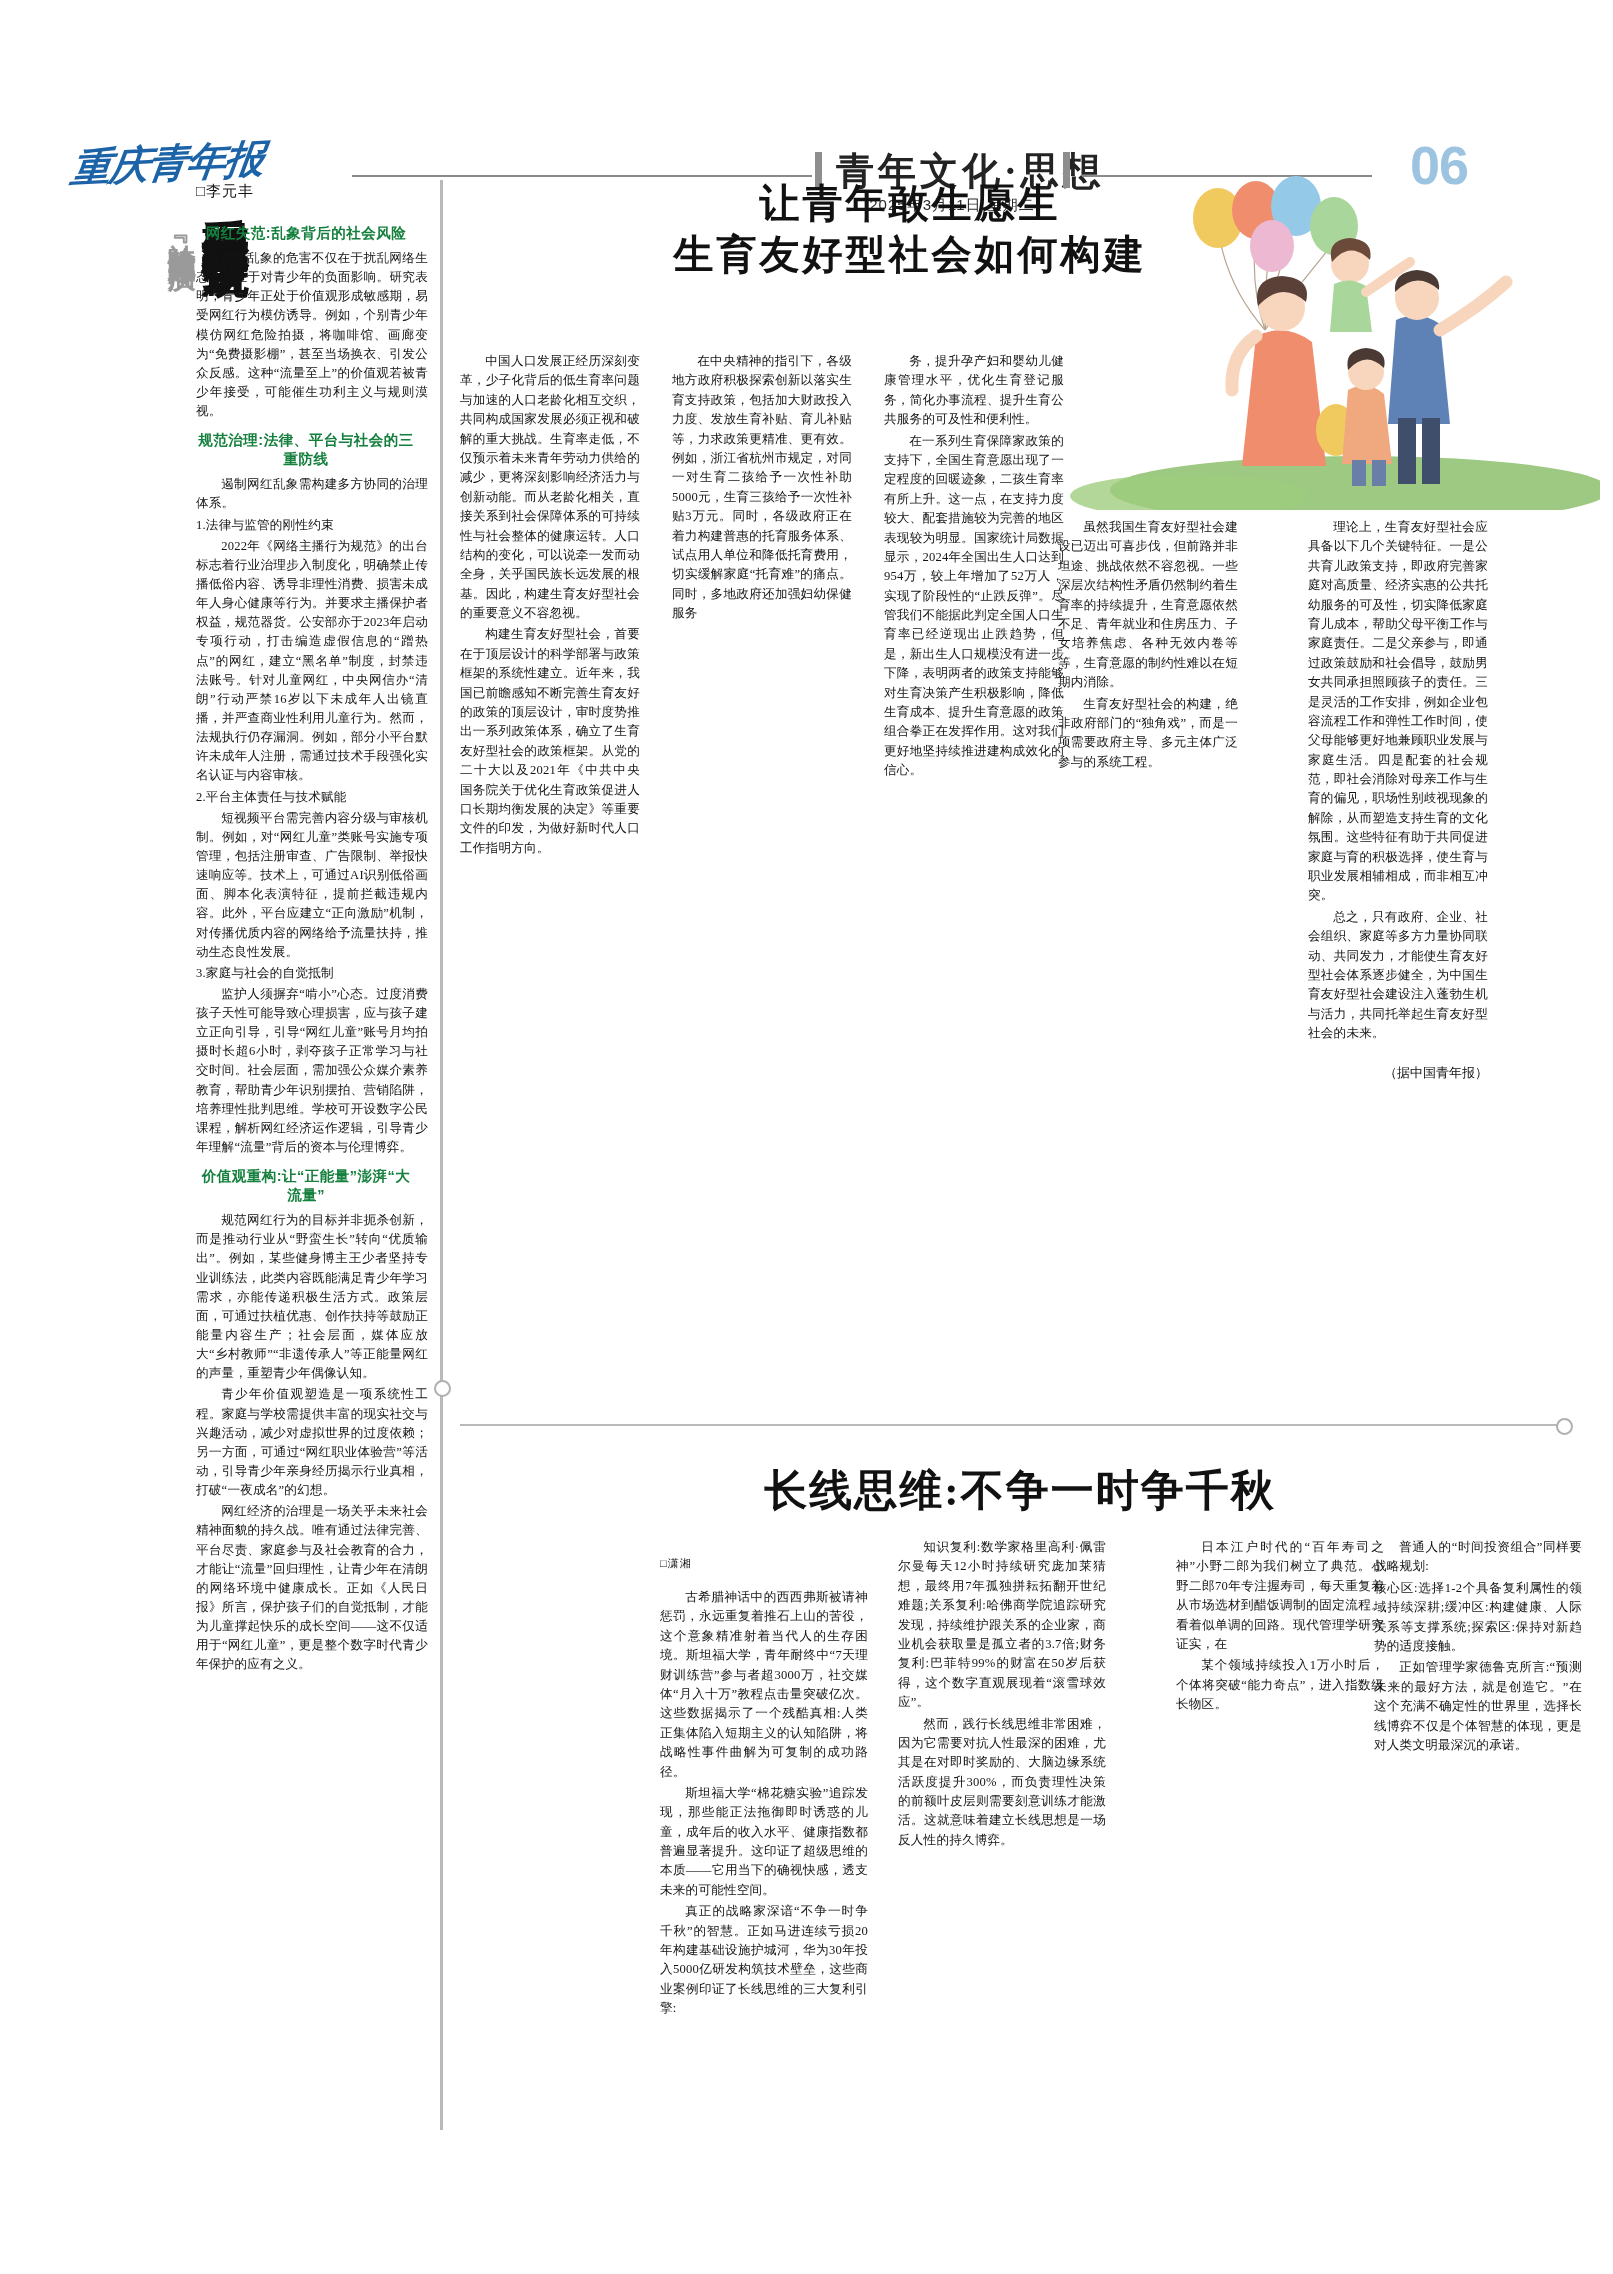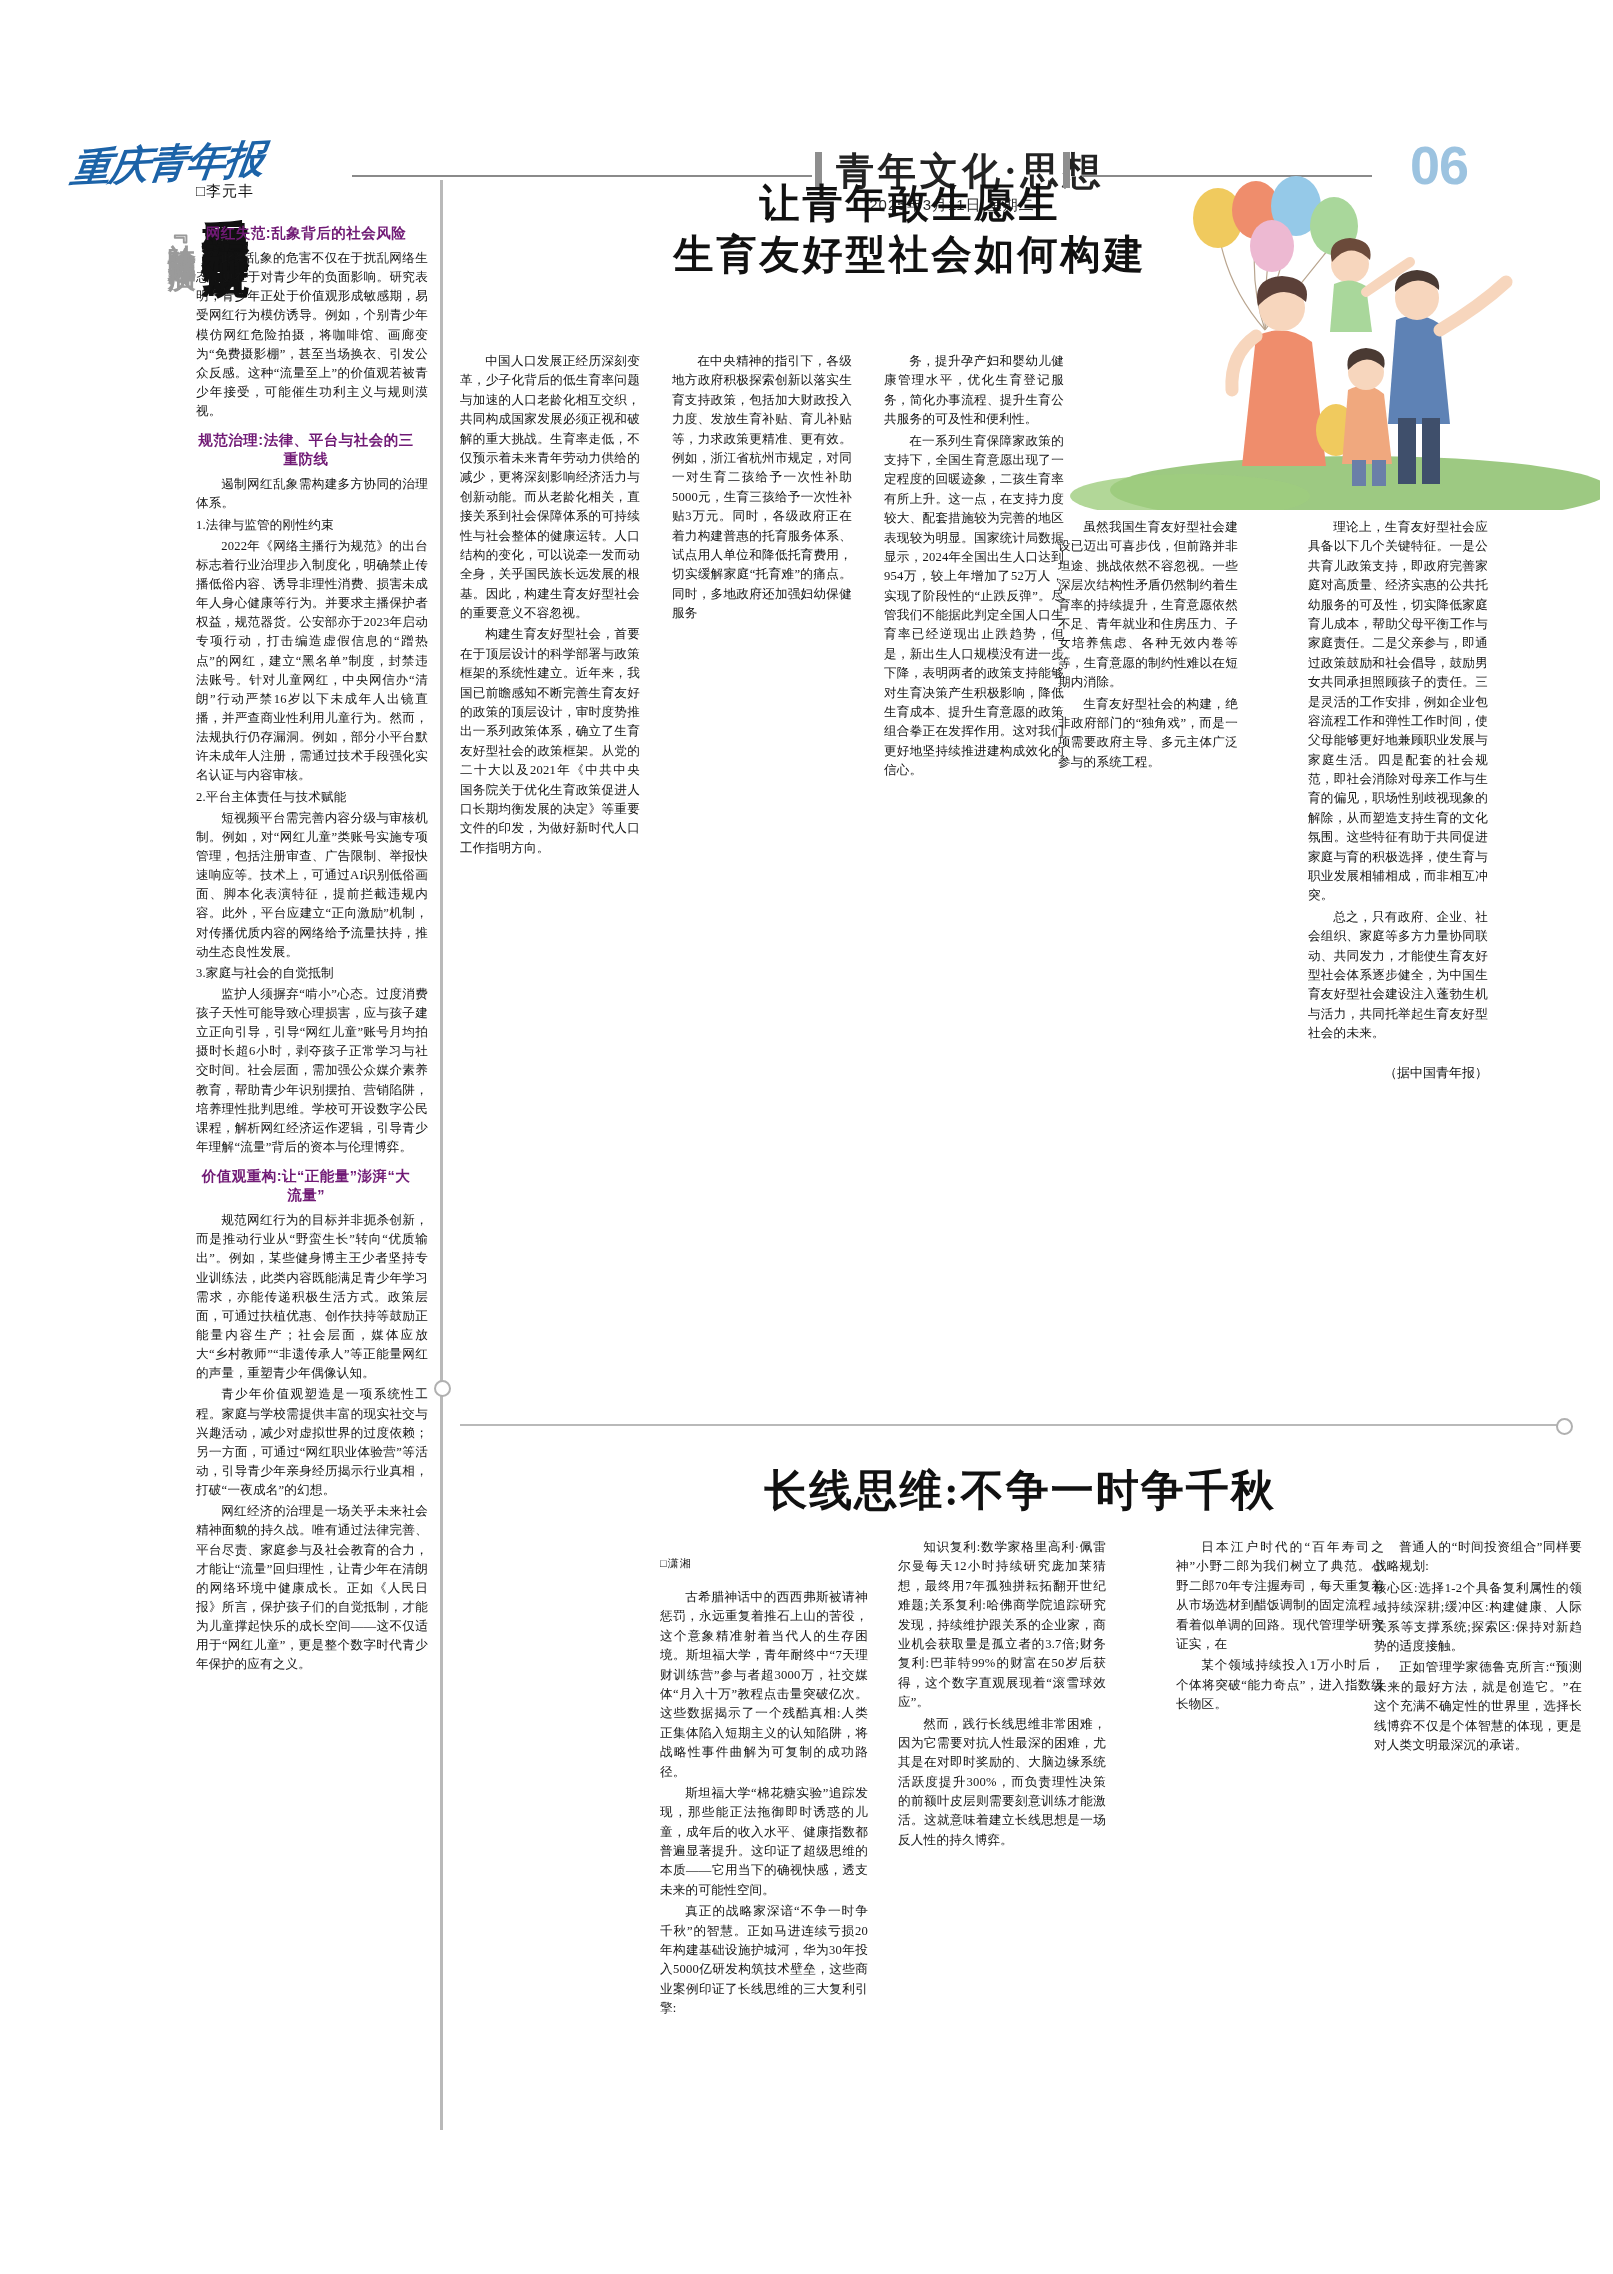--- a/index.html
+++ b/index.html
@@ -88,21 +88,21 @@
   .bodytext{
     font-size:12.6px;line-height:1.52;text-align:justify;
     text-justify:inter-ideograph;
     color:#141414;letter-spacing:0.2px;
     text-indent:2em;
     margin:0 0 2px 0;
     font-family:"Liberation Serif","DejaVu Serif",serif;
   }
   .bodytext.noind{text-indent:0;}
   .subhead{
-    font-size:14.5px;font-weight:700;color:#701a75;
+    font-size:14.5px;font-weight:700;color:#15803d;
     text-align:center;margin:10px 12px 6px 0;letter-spacing:0.5px;
     font-family:"Liberation Sans","DejaVu Sans",sans-serif;
   }
 
   
   .top-head{
     position:absolute;left:460px;top:178px;width:900px;text-align:center;
   }
   .top-head .l1,.top-head .l2{
     font-size:40px;font-weight:700;letter-spacing:3px;color:#111;

